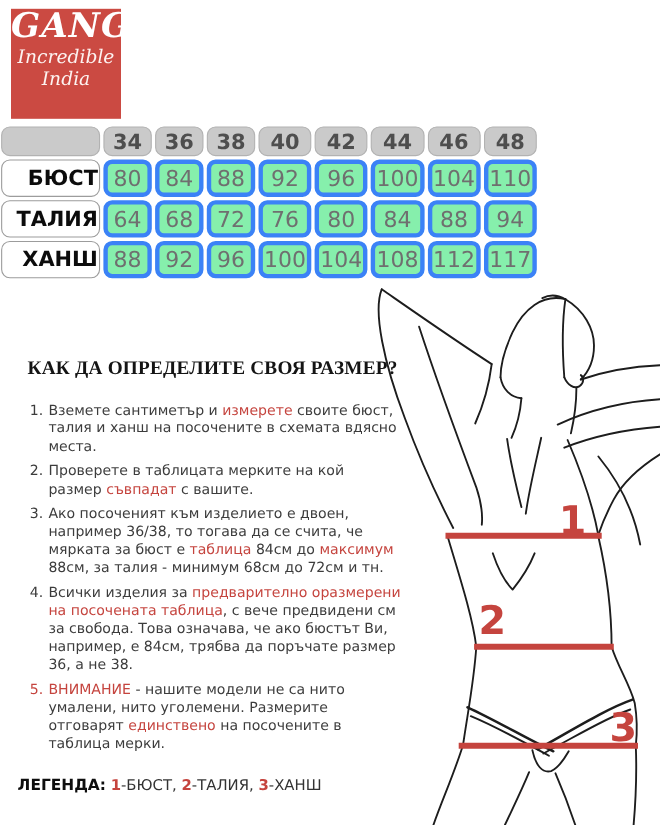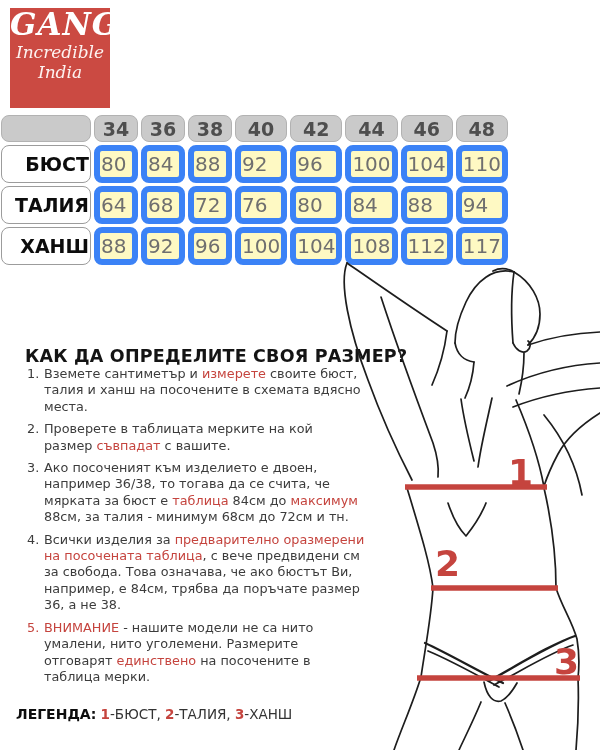--- a/index.html
+++ b/index.html
@@ -31,26 +31,26 @@
   table.size-table thead th{
     background:#cacaca;border:1px solid #b2b2b2;color:#4e4e4e;
     font-size:19px;font-weight:bold;height:27px;text-align:center;
   }
   table.size-table thead th.corner{width:90px;}
   table.size-table tbody th{
     border:1px solid #9c9c9c;background:#fff;color:#0c0c0c;
     font-size:19px;font-weight:bold;text-align:right;width:90px;height:33px;
   }
   table.size-table td{
-    border:6px solid #3b82f6;background:#fef9c3;color:#6f6f6f;
-    font-size:20px;text-align:left;width:44px;height:33px;
+    border:4px solid #3b82f6;background:#86efac;color:#6f6f6f;
+    font-size:20px;text-align:center;width:44px;height:33px;
   }
   
   .guide-heading{
-    position:absolute;left:25px;top:346px;font-size:17.5px;font-weight:bold;color:#141414;letter-spacing:.2px;
+    position:absolute;left:25px;top:324px;font-size:17.5px;font-weight:bold;color:#141414;letter-spacing:.2px;font-family:Liberation Serif, serif;
   }
   .guide-list{position:absolute;left:27px;top:366px;width:338px;font-size:12.8px;line-height:16.4px;color:#3c3c3c;}
   .gitem{display:flex;margin-bottom:6px;}
   .gmarker{flex:0 0 17px;}
   .gtext{flex:1;}
   .red{color:#c5443e;}
   
   .legend{position:absolute;left:16px;top:706px;font-size:13.5px;color:#333;}
   .legend-label{font-weight:bold;color:#0e0e0e;font-size:14px;}
   .legend .red{font-weight:bold;}

